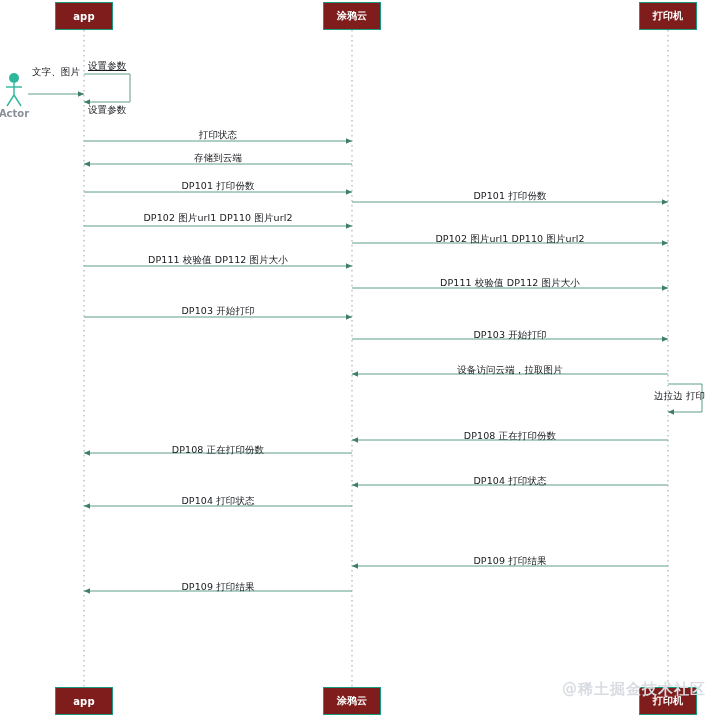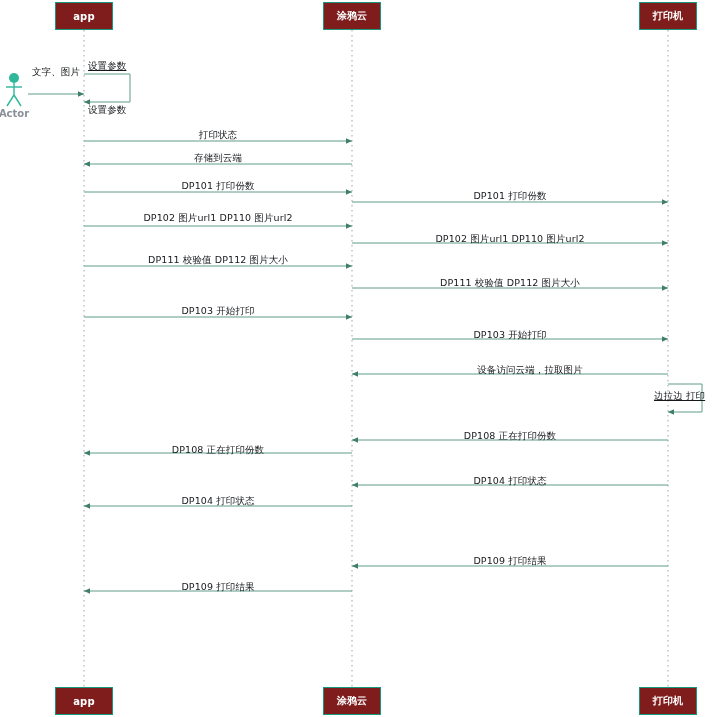--- a/index.html
+++ b/index.html
@@ -123,27 +123,28 @@
       <div class="msglabel" style="left: 218px; top: 129px;">打印状态</div>
       <div class="msglabel" style="left: 218px; top: 152px;">存储到云端</div>
       <div class="msglabel" style="left: 218px; top: 180px;">DP101  打印份数</div>
       <div class="msglabel" style="left: 510px; top: 190px;">DP101  打印份数</div>
       <div class="msglabel" style="left: 218px; top: 212px;">DP102  图片url1          DP110  图片url2</div>
       <div class="msglabel" style="left: 510px; top: 233px;">DP102  图片url1          DP110  图片url2</div>
       <div class="msglabel" style="left: 218px; top: 254px;">DP111  校验值          DP112  图片大小</div>
       <div class="msglabel" style="left: 510px; top: 277px;">DP111  校验值          DP112  图片大小</div>
       <div class="msglabel" style="left: 218px; top: 305px;">DP103  开始打印</div>
       <div class="msglabel" style="left: 510px; top: 329px;">DP103  开始打印</div>
-      <div class="msglabel" style="left: 510px; top: 364px; margin-left: 20px;">设备访问云端，拉取图片</div>
+      <div class="msglabel" style="left: 510px; top: 364px;">设备访问云端，拉取图片</div>
       <div class="msglabel" style="left: 510px; top: 430px;">DP108  正在打印份数</div>
       <div class="msglabel" style="left: 218px; top: 444px;">DP108  正在打印份数</div>
       <div class="msglabel" style="left: 510px; top: 475px;">DP104  打印状态</div>
       <div class="msglabel" style="left: 218px; top: 495px;">DP104  打印状态</div>
       <div class="msglabel" style="left: 510px; top: 555px;">DP109  打印结果</div>
       <div class="msglabel" style="left: 218px; top: 581px;">DP109  打印结果</div>
       <div class="msglabel left" style="left: 88px; top: 60px; text-decoration: underline;">设置参数</div>
       <div class="msglabel left" style="left: 88px; top: 104px;">设置参数</div>
-      <div class="msglabel left" style="left: 654px; top: 390px; text-decoration: underline;">边拉边 打印</div>
+      <div class="msglabel left" style="left: 654px; top: 390px;">边拉边 打印</div>
     </div>
 
   <div class="actor-label" style="left: 14px; top: 108px;">Actor</div>
+  <div class="watermark" style="left: 562px; top: 680px;">@稀土掘金技术社区</div>
 
 </div>
 
 </body></html>

